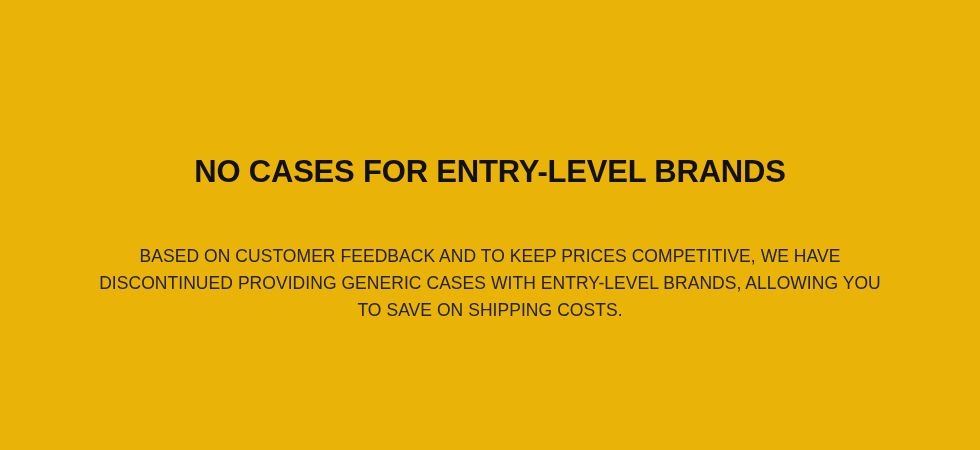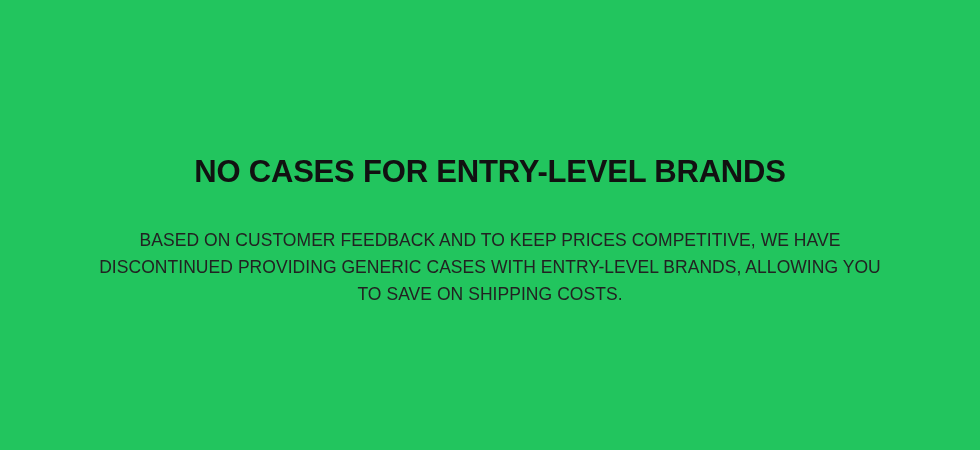--- a/index.html
+++ b/index.html
@@ -13,21 +13,21 @@
     background: #ffffff;
     font-family: "Liberation Sans", sans-serif;
     -webkit-font-smoothing: antialiased;
     overflow: hidden;
   }
 
   .notice-banner {
     width: 980px;
     height: 450px;
     box-sizing: border-box;
-    background: #22c55e;
+    background: #eab308;
     display: flex;
     flex-direction: column;
     align-items: center;
     justify-content: flex-start;
     padding-top: 155px;
   }
 
   .notice-heading {
     margin: 0;
     width: 900px;
@@ -36,21 +36,21 @@
     font-size: 31px;
     font-weight: 700;
     line-height: 34px;
     letter-spacing: -0.2px;
     color: #111111;
     text-transform: uppercase;
     white-space: nowrap;
   }
 
   .notice-body {
-    margin: 0;
+    margin: 16px;
     padding-top: 38px;
     width: 810px;
     text-align: center;
     font-family: "Liberation Sans", sans-serif;
     font-size: 17.5px;
     font-weight: 400;
     line-height: 27px;
     letter-spacing: 0.05px;
     color: #222222;
     text-transform: uppercase;

